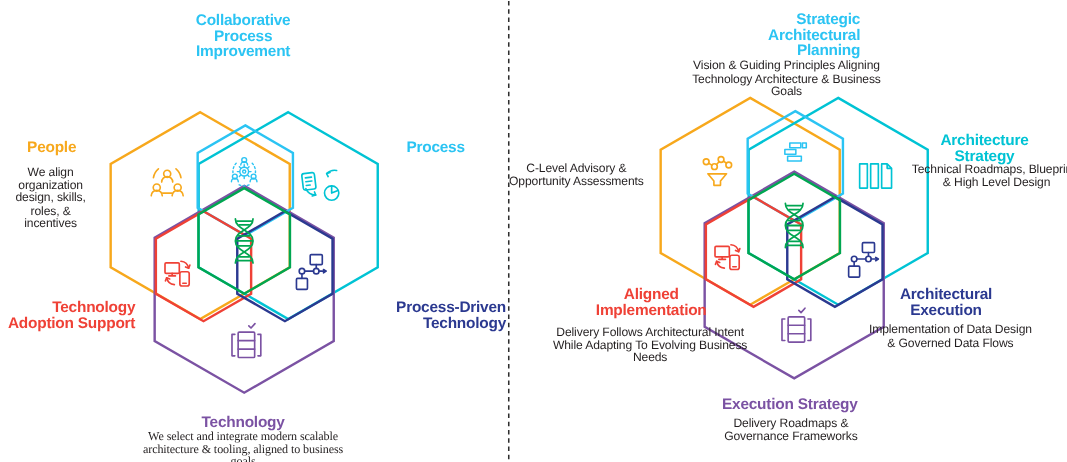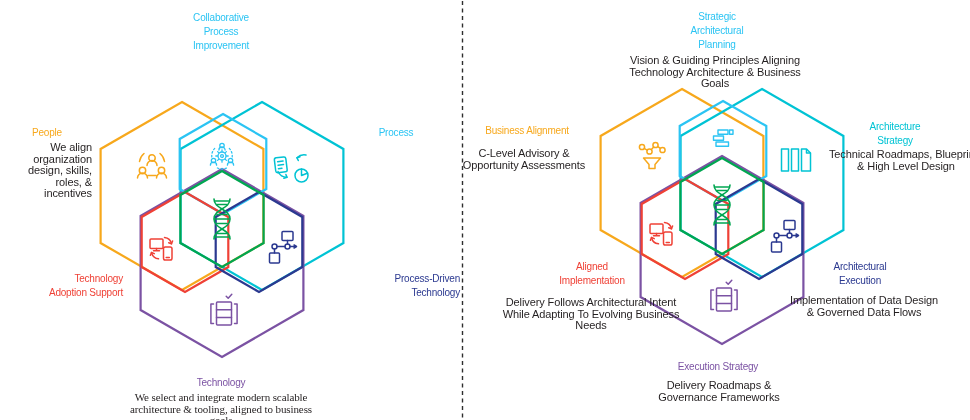--- a/index.html
+++ b/index.html
@@ -1,19 +1,19 @@
 <!DOCTYPE html>
 <html><head>
 <meta charset="utf-8">
 <style>
   html,body{margin:0;padding:0;background:#ffffff;}
   body{width:970px;height:420px;position:relative;font-family:"Liberation Sans",sans-serif;overflow:hidden;}
   #stage{position:absolute;left:0;top:0;width:970px;height:420px;}
   svg.canvas{position:absolute;left:0;top:0;}
-  .t{position:absolute;font-weight:normal;font-size:10px;line-height:14px;letter-spacing:-0.2px;
+  .t{position:absolute;font-weight:bold;font-size:14px;line-height:14px;letter-spacing:-0.2px;
      text-align:center;white-space:pre-line;}
   .d{position:absolute;font-size:11px;line-height:11.6px;letter-spacing:-0.1px;
      text-align:center;white-space:pre-line;color:#231F20;}
   .tr{text-align:right;}
   .tl{text-align:right;}
 </style>
 </head>
 <body>
 
 <div id="stage">
@@ -178,43 +178,42 @@
     <path d="M-10.5,-10 h-2.6 v19.5 h2.6"></path>
         <path d="M10.5,-10 h2.6 v19.5 h-2.6"></path>
   </g>
 </svg>
 
   <div class="t" style="left: 121px; top: 11px; width: 200px; color: rgb(43, 196, 243);">Collaborative
 Process
 Improvement</div>
 
   <div class="t" style="left: 0px; top: 126px; width: 94px; color: rgb(247, 168, 28);">People</div>
-  <div class="d" style="left: 0px; top: 142px; width: 92px; color: rgb(35, 31, 32); text-align: right;">We align organization
+  <div class="d" style="left: 0px; top: 152px; width: 92px; color: rgb(35, 31, 32);">We align organization
 design, skills, roles, &amp;
 incentives</div>
 
   <div class="t" style="left: 336px; top: 126px; width: 120px; color: rgb(43, 196, 243);">Process</div>
 
   <div class="t tr" style="left: 3px; top: 272px; width: 120px; color: rgb(239, 65, 54);">Technology
 Adoption Support</div>
 
   <div class="t tl" style="left: 320px; top: 272px; width: 140px; color: rgb(43, 57, 144);">Process-Driven
 Technology</div>
 
   <div class="t" style="left: 151px; top: 376px; width: 140px; color: rgb(123, 82, 163);">Technology</div>
   <div class="d" style="left: 121px; top: 392px; width: 200px; color: rgb(35, 31, 32); font-family: Liberation Serif, serif;">We select and integrate modern scalable
 architecture &amp; tooling, aligned to business goals</div>
 
-  <div class="t" style="left: 617px; top: 10px; width: 200px; color: rgb(43, 196, 243);">Strategic
+  <div class="t" style="left: 582px; top: 10px; width: 200px; color: rgb(43, 196, 243); text-align: right;">Strategic
 Architectural
 Planning</div>
   <div class="d" style="left: 615px; top: 55px; width: 200px; color: rgb(35, 31, 32);">Vision &amp; Guiding Principles Aligning
 Technology Architecture &amp; Business Goals</div>
 
-  <div class="t" style="left: 457px; top: 124px; width: 140px; color: rgb(247, 168, 28);">Business Alignment</div>
   <div class="d" style="left: 454px; top: 148px; width: 140px; color: rgb(35, 31, 32);">C-Level Advisory &amp;
 Opportunity Assessments</div>
 
   <div class="t" style="left: 825px; top: 120px; width: 140px; color: rgb(0, 195, 212);">Architecture
 Strategy</div>
   <div class="d" style="left: 826px; top: 149px; width: 160px; color: rgb(35, 31, 32);">Technical Roadmaps, Blueprints
 &amp; High Level Design</div>
 
   <div class="t" style="left: 522px; top: 260px; width: 140px; color: rgb(239, 65, 54);">Aligned
 Implementation</div>

